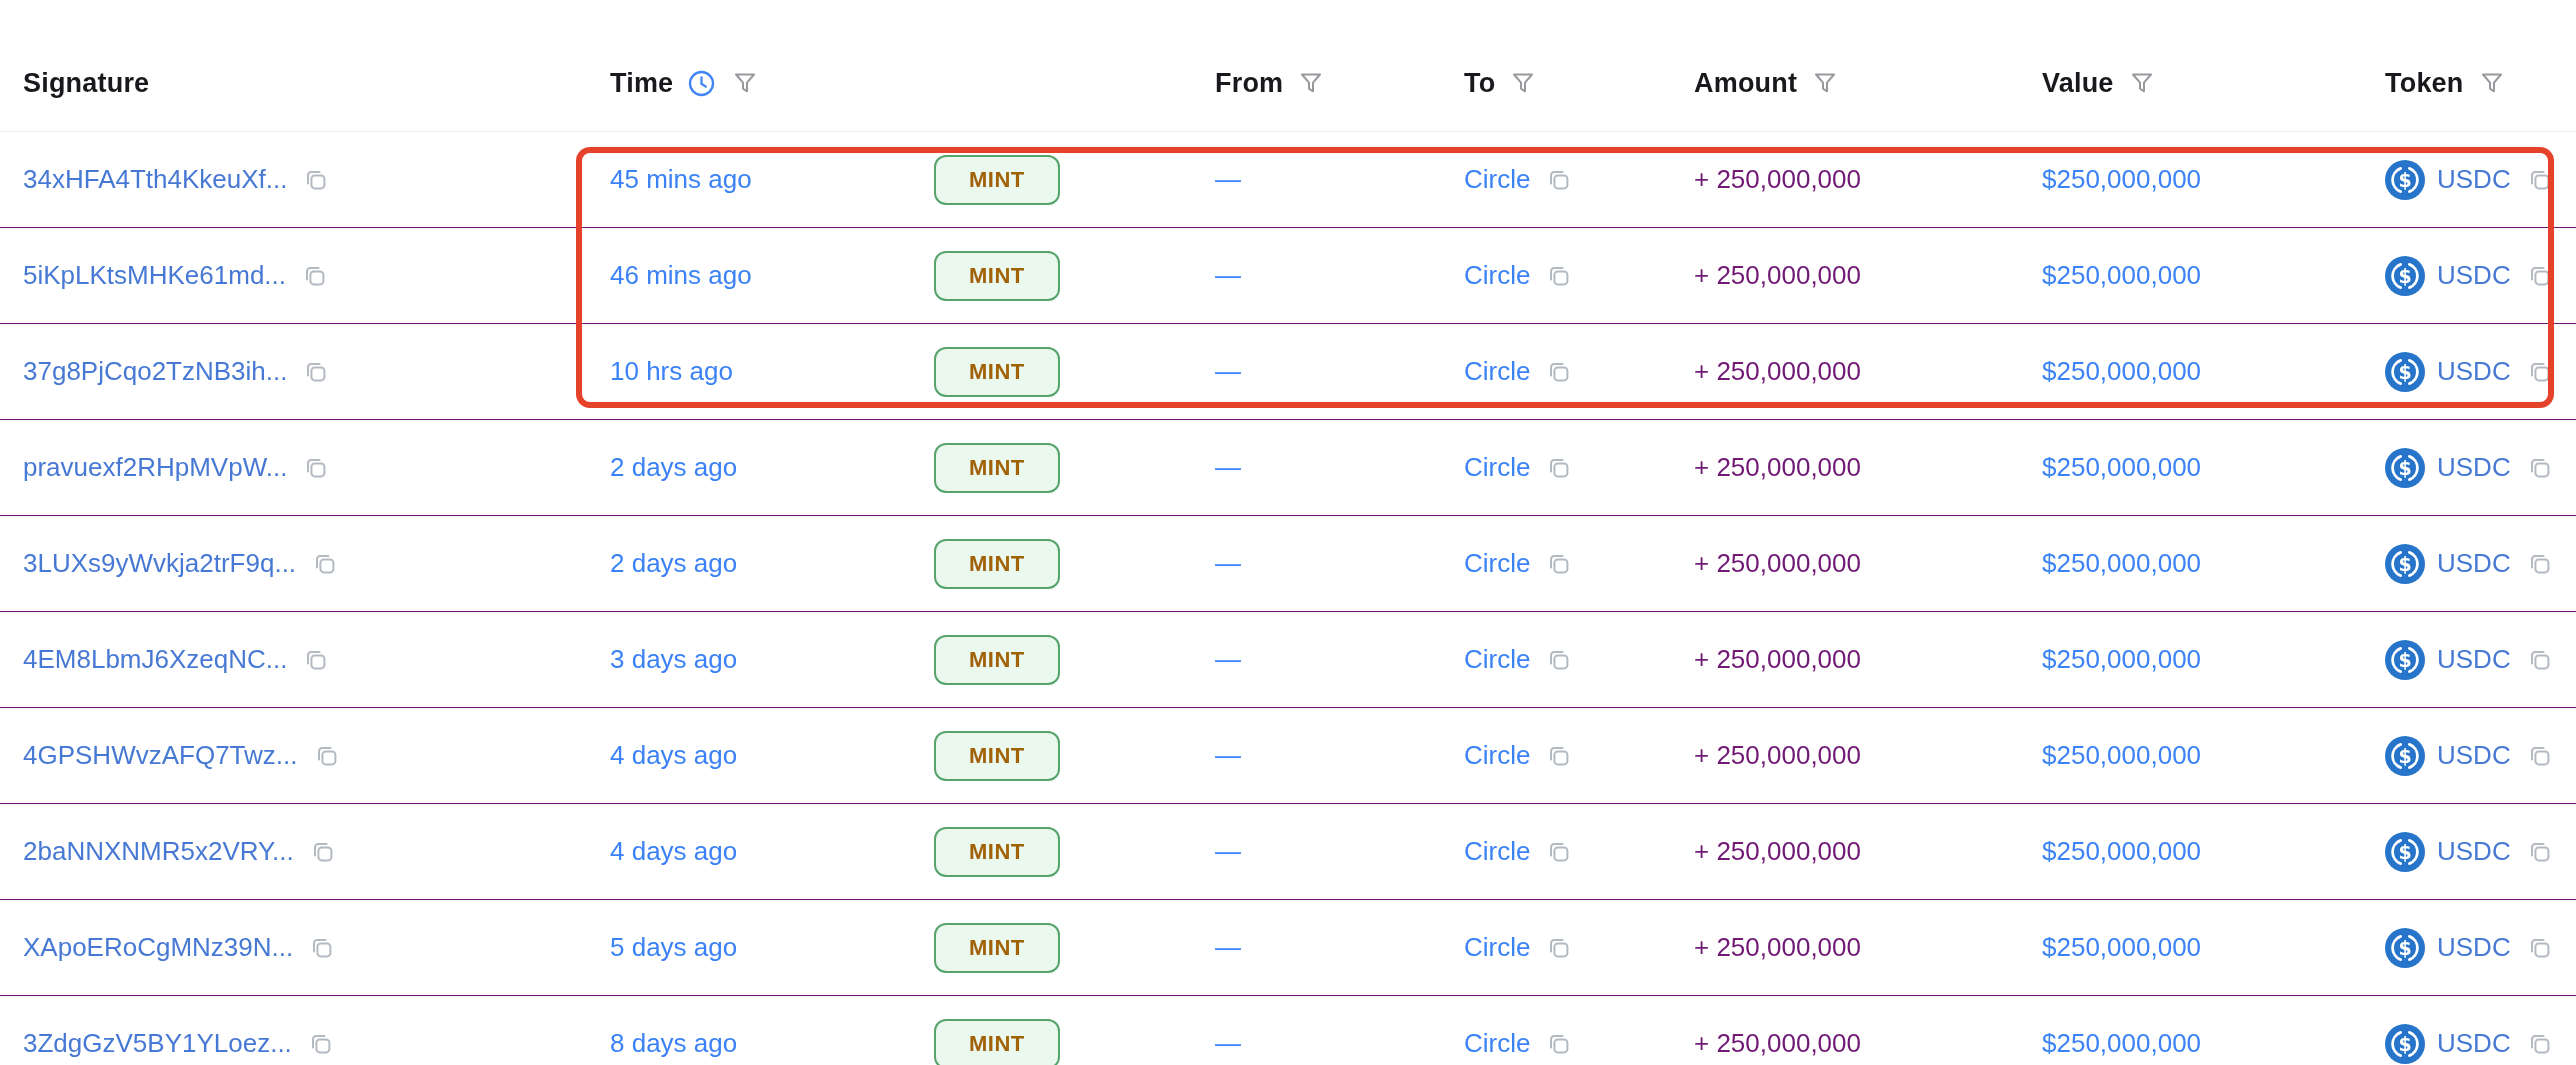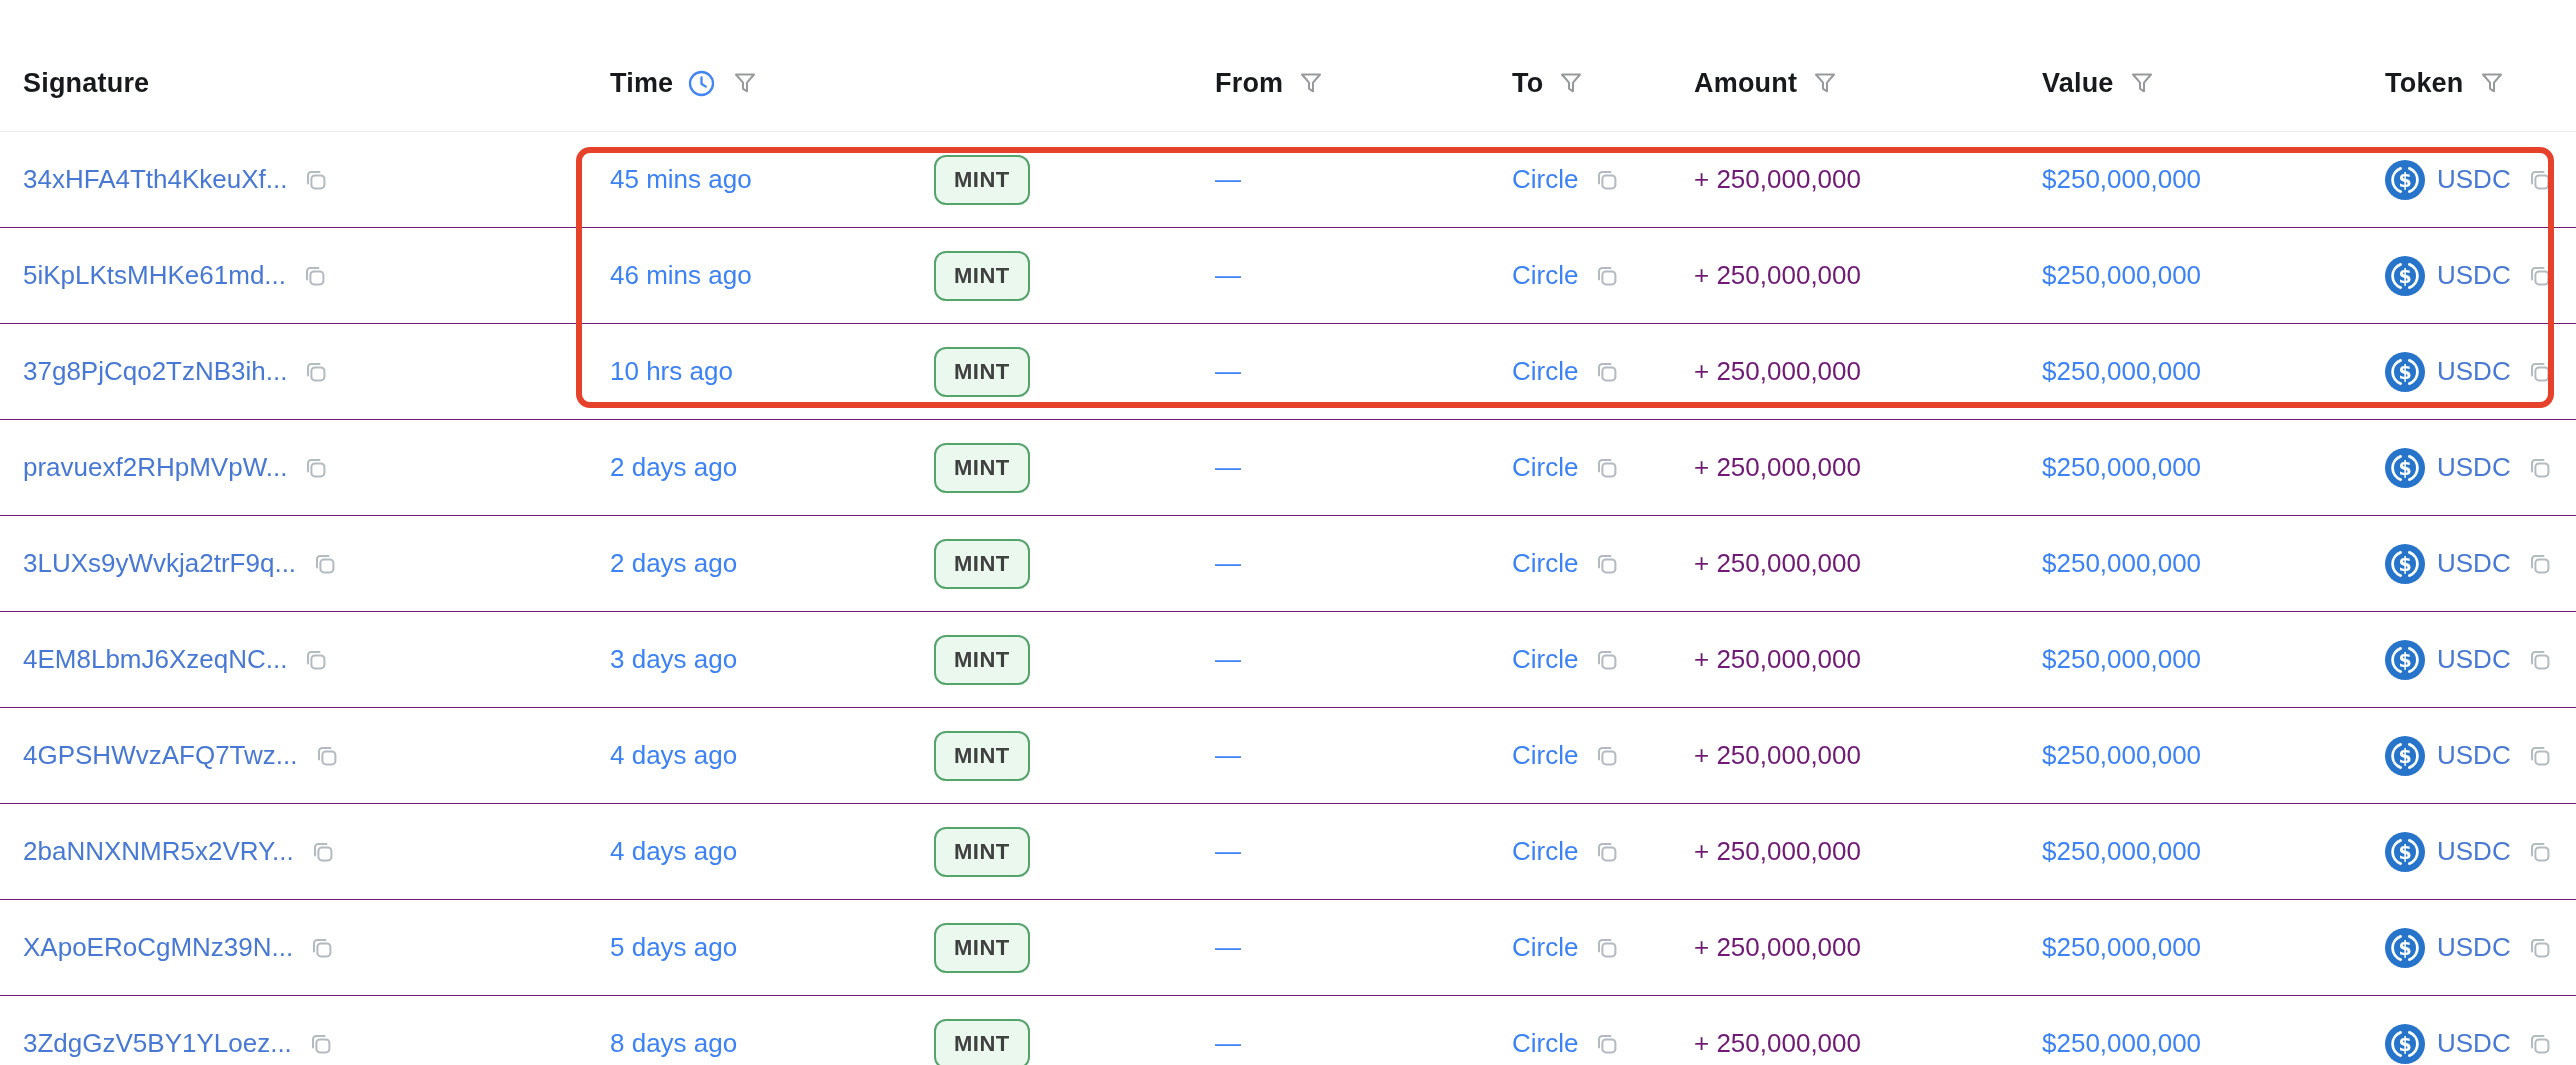--- a/index.html
+++ b/index.html
@@ -3,36 +3,36 @@
 <meta charset="utf-8">
 <style>
   html,body{margin:0;padding:0;background:#ffffff;}
   .screen{
     position:relative;width:2576px;height:1066px;background:#ffffff;
     font-family:"Liberation Sans",sans-serif;color:#1f2328;overflow:hidden;margin-top:35px;
   }
   
   .cell{position:absolute;top:0;height:100%;display:flex;align-items:center;white-space:nowrap;}
   .c0{left:23px}.c1{left:610px}.c2{left:934px}.c3{left:1215px}
-  .c4{left:1512px}.c5{left:1694px}.c6{left:2042px}.c7{left:2385px}
+  .c4{left:1464px}.c5{left:1694px}.c6{left:2042px}.c7{left:2385px}
 
   .header{position:absolute;top:0;left:0;width:100%;height:97px;
     border-bottom:1px solid #ebedf0;box-sizing:border-box;background:#fff;}
   .hlabel{font-weight:700;font-size:27px;color:#17191c;letter-spacing:0.2px;}
   .hicon{margin-left:13px;display:flex;align-items:center;cursor:pointer;}
 
   .rows{position:absolute;top:97px;left:0;width:100%;}
   .row{position:relative;height:96px;border-bottom:1px solid #701a75;
     box-sizing:border-box;font-size:26px;background:#fff;}
 
   .link{color:#4779d4;text-decoration:none;cursor:pointer;}
   .time-text,.to-text,.value-text,.from-dash{color:#3b82f6;}
   .amount-text{color:#701a75;}
-  .badge{display:inline-block;background:#eaf8ee;border:2px solid #55a46c;color:#404040;
-    font-weight:700;font-size:22px;line-height:1;padding:12px 18px;border-radius:12px;letter-spacing:0.5px;}
+  .badge{display:inline-block;background:#eaf8ee;border:2px solid #55a46c;color:#a16207;
+    font-weight:700;font-size:22px;line-height:1;padding:12px 33px;border-radius:12px;letter-spacing:0.5px;}
   .copy{margin-left:14px;display:flex;align-items:center;cursor:pointer;}
   .usdc{margin-right:12px;display:flex;align-items:center;}
 
   .highlight-box{position:absolute;left:576px;top:112px;width:1978px;height:261px;
     border:6px solid #e6422b;border-radius:14px;box-sizing:border-box;
     pointer-events:none;z-index:5;}
 </style>
 </head>
 <body>
 

